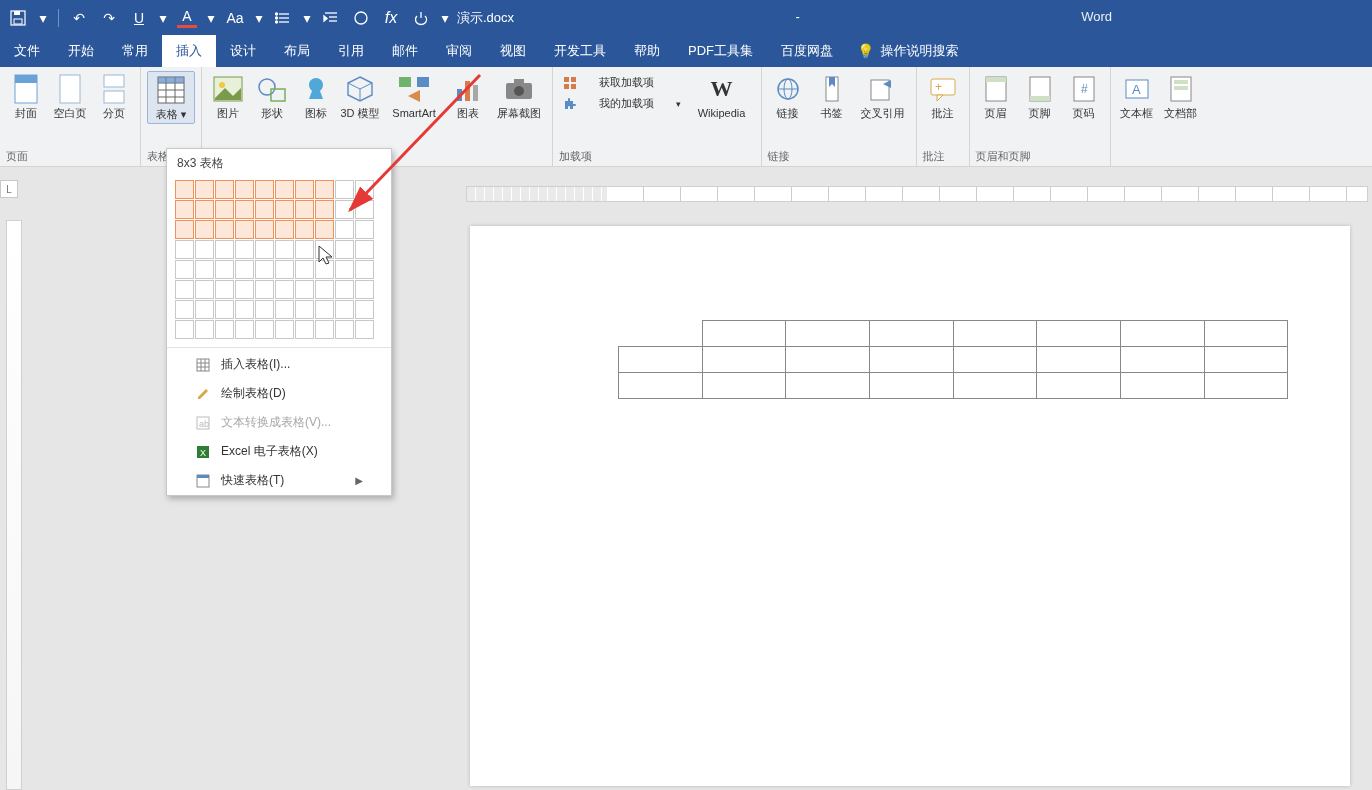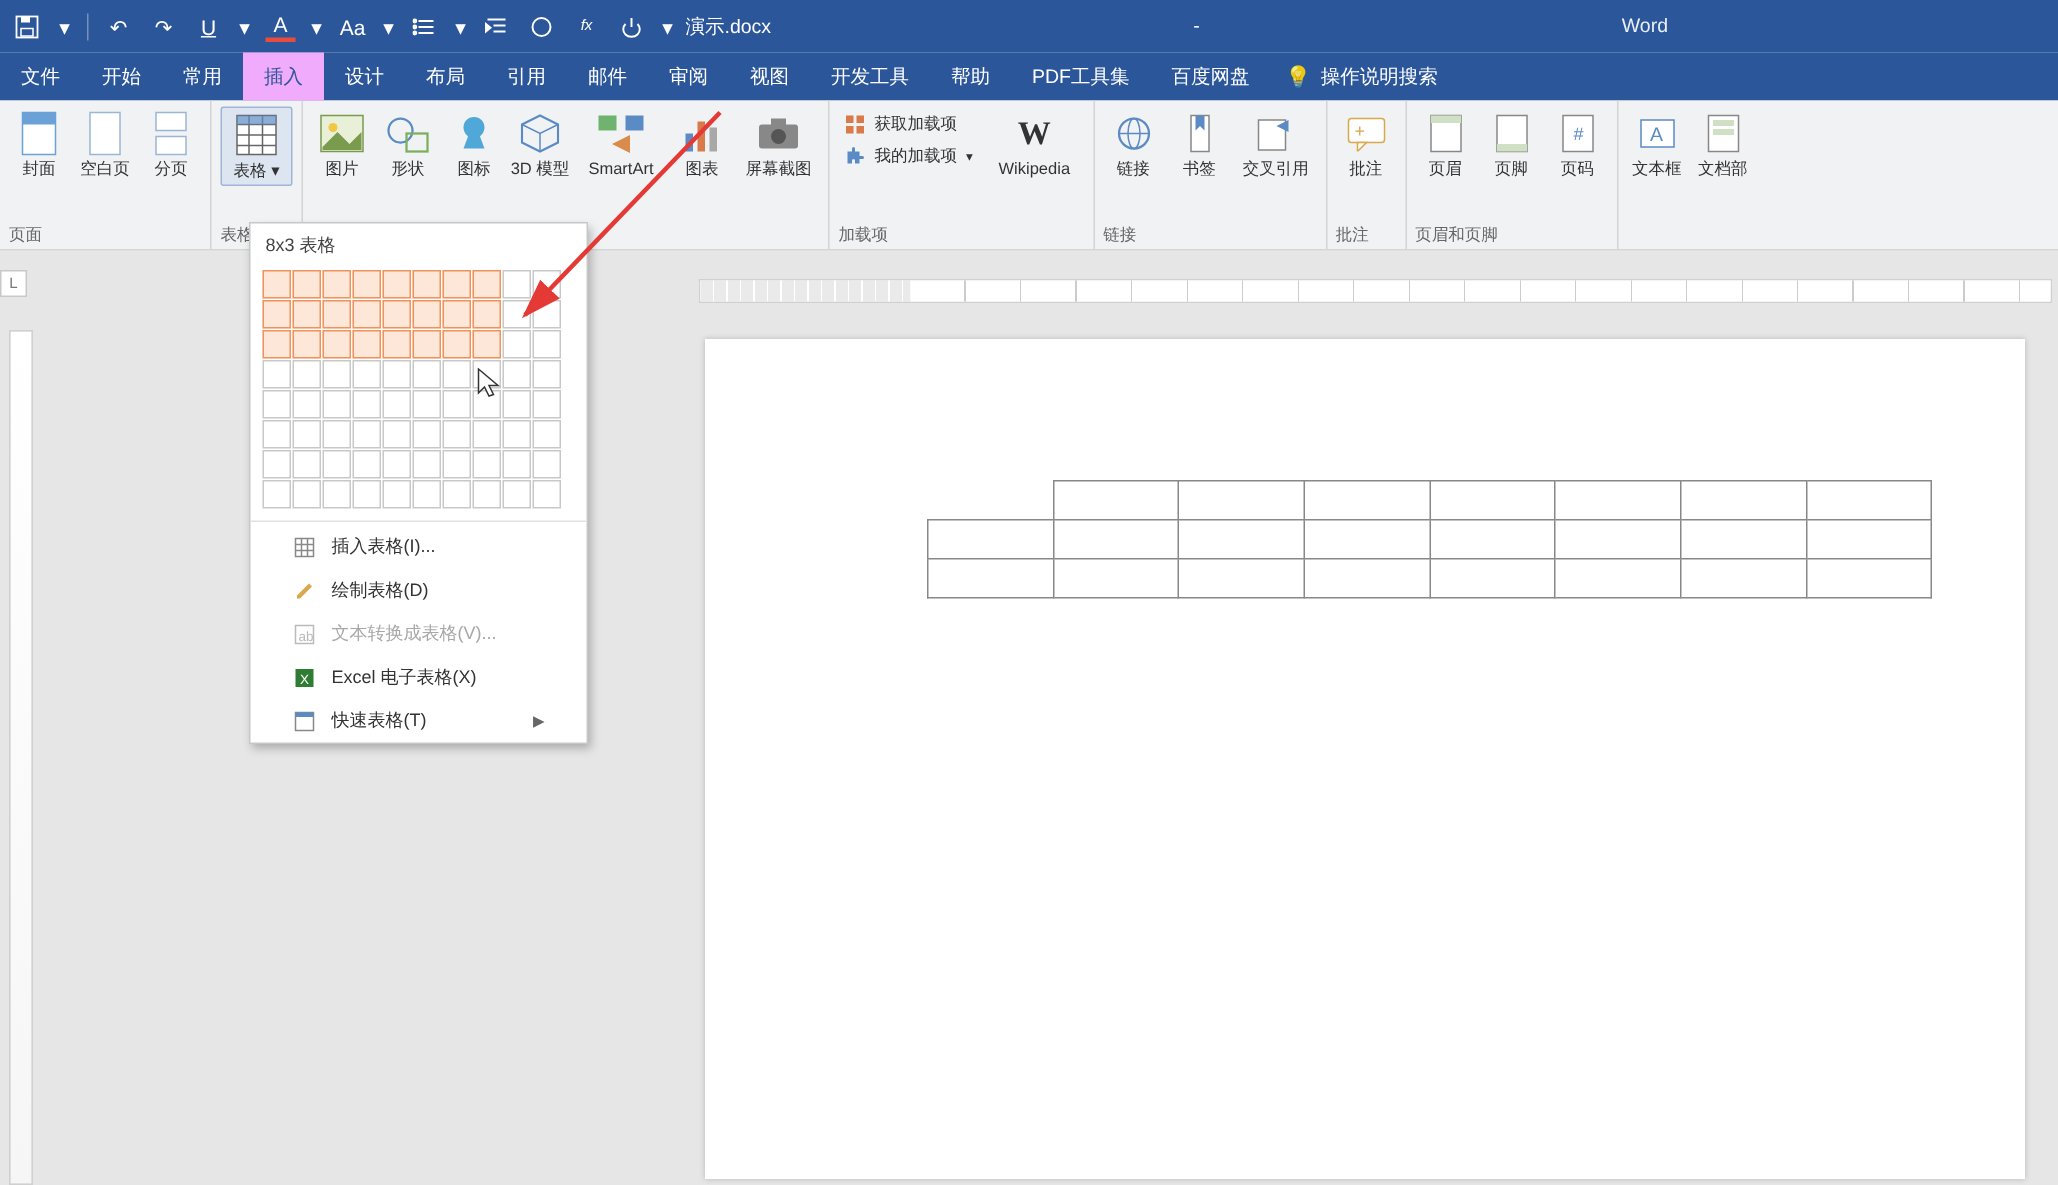--- a/index.html
+++ b/index.html
@@ -7,36 +7,36 @@
 
 .title-bar { height: 35px; background: #2b579a; display: flex; align-items: center; color: #fff; }
 .qat { display: flex; align-items: center; gap: 10px; padding: 0 8px; }
 .qat-icon { width: 20px; height: 20px; display: flex; align-items: center; justify-content: center; font-size: 14px; cursor: pointer; }
 .qat-sep { width: 1px; height: 18px; background: rgba(255,255,255,.35); }
 .title-text { flex: 1; text-align: center; font-size: 13px; display:flex; justify-content:space-between; gap:4px;}
 .title-app { opacity: .9; }
 
 .tabs { height: 32px; background: #2b579a; display: flex; align-items: stretch; color: #fff; font-size: 13px; }
 .tab { padding: 0 14px; display: flex; align-items: center; cursor: pointer; }
-.tab.active { background: #f0abfc; color: #2b579a; }
+.tab.active { background: #ffffff; color: #2b579a; }
 .tell-me { display: flex; align-items: center; gap: 6px; padding: 0 10px; }
 .bulb { font-size: 14px; opacity:.9;}
 
 .ribbon { height: 100px; background: #f0f2f4; border-bottom: 1px solid #d4d4d4; display: flex; }
 .group { border-right: 1px solid #d4d4d4; padding: 4px 6px 2px; display: flex; flex-direction: column; }
 .group-body { flex: 1; display: flex; align-items: flex-start; gap: 4px; }
 .group-label { font-size: 11px; color: #666; text-align: left; padding-top: 1px; }
 .btn-big { width: 46px; display: flex; flex-direction: column; align-items: center; gap: 2px; cursor: pointer; padding: 2px 0; }
 .btn-big.wide { width: 66px; }
 .btn-big.narrow{width:40px;}
 .btn-icon { width: 32px; height: 32px; display: flex; align-items: center; justify-content: center; }
 .btn-label { font-size: 11px; color: #333; text-align: center; line-height: 1.15; }
 .active-btn { background: #dce5f0; border: 1px solid #9db5d8; border-radius: 2px; }
 .list-col { display:flex; flex-direction:column; gap:2px; padding-top:2px;}
-.list-item { font-size: 11px; color: #333; display: flex; align-items: center; gap: 6px; cursor: pointer; padding: 2px 4px; white-space:nowrap;}
+.list-item { font-size: 11px; color: #333; display: flex; align-items: center; gap: 22px; cursor: pointer; padding: 2px 4px; white-space:nowrap;}
 .small-icon{width:14px;height:14px;display:inline-flex;align-items:center;justify-content:center;}
 .corner { position: absolute; top: 180px; left: 0; width: 18px; height: 18px; background: #fff; border:1px solid #c8c8c8; font-size:10px; color:#777; display:flex;align-items:center;justify-content:center;}
 .v-ruler { position:absolute; top:220px; left:6px; width:16px; bottom:0; background:linear-gradient(#fff,#f6f6f6); border:1px solid #d0d0d0;}
 .h-ruler { position:absolute; top:186px; left:466px; right:4px; height:16px; background:#fff; border:1px solid #d0d0d0; display:flex;}
 .h-ruler .lead{width:140px; background:repeating-linear-gradient(90deg,#eaeaea,#eaeaea 8px,#fff 8px,#fff 9px);}
 .h-ruler .body{flex:1;background:repeating-linear-gradient(90deg,#fff,#fff 36px,#ccc 36px,#ccc 37px);}
 
 .page { position:absolute; top:226px; left:470px; width:880px; height:560px; background:#fff; box-shadow:0 0 4px rgba(0,0,0,.2);}
 .doc-table { position:absolute; top:320px; left:618px; border-collapse:collapse; }
 .doc-table td { border:1px solid #888; width:86px; height:26px; }
@@ -97,21 +97,21 @@
           <line x1="6" y1="7" x2="14" y2="7"></line>
           <line x1="6" y1="11" x2="14" y2="11"></line>
           <polygon points="1,6 4,8.5 1,11" fill="#fff"></polygon>
         </svg>
     </span>
     <span class="qat-icon">
       <svg width="16" height="16" viewBox="0 0 16 16">
           <circle cx="8" cy="8" r="6" fill="none" stroke="#fff" stroke-width="1.3"></circle>
         </svg>
     </span>
-    <span class="qat-icon" style="font-style:italic;font-size:10px;">fx</span>
+    <span class="qat-icon" style="font-style:italic;font-size:16px;">fx</span>
     <span class="qat-icon">
       <svg width="16" height="16" viewBox="0 0 16 16" stroke="#fff" fill="none" stroke-width="1.3">
           <path d="M8 2v6"></path>
           <path d="M4 6c-2 2-2 5 0 7s6 2 8 0 2-5 0-7"></path>
         </svg>
     </span>
     <span class="qat-icon" style="width:8px;">▾</span>
   </div>
   <div class="title-text">
     <span>演示.docx</span>

